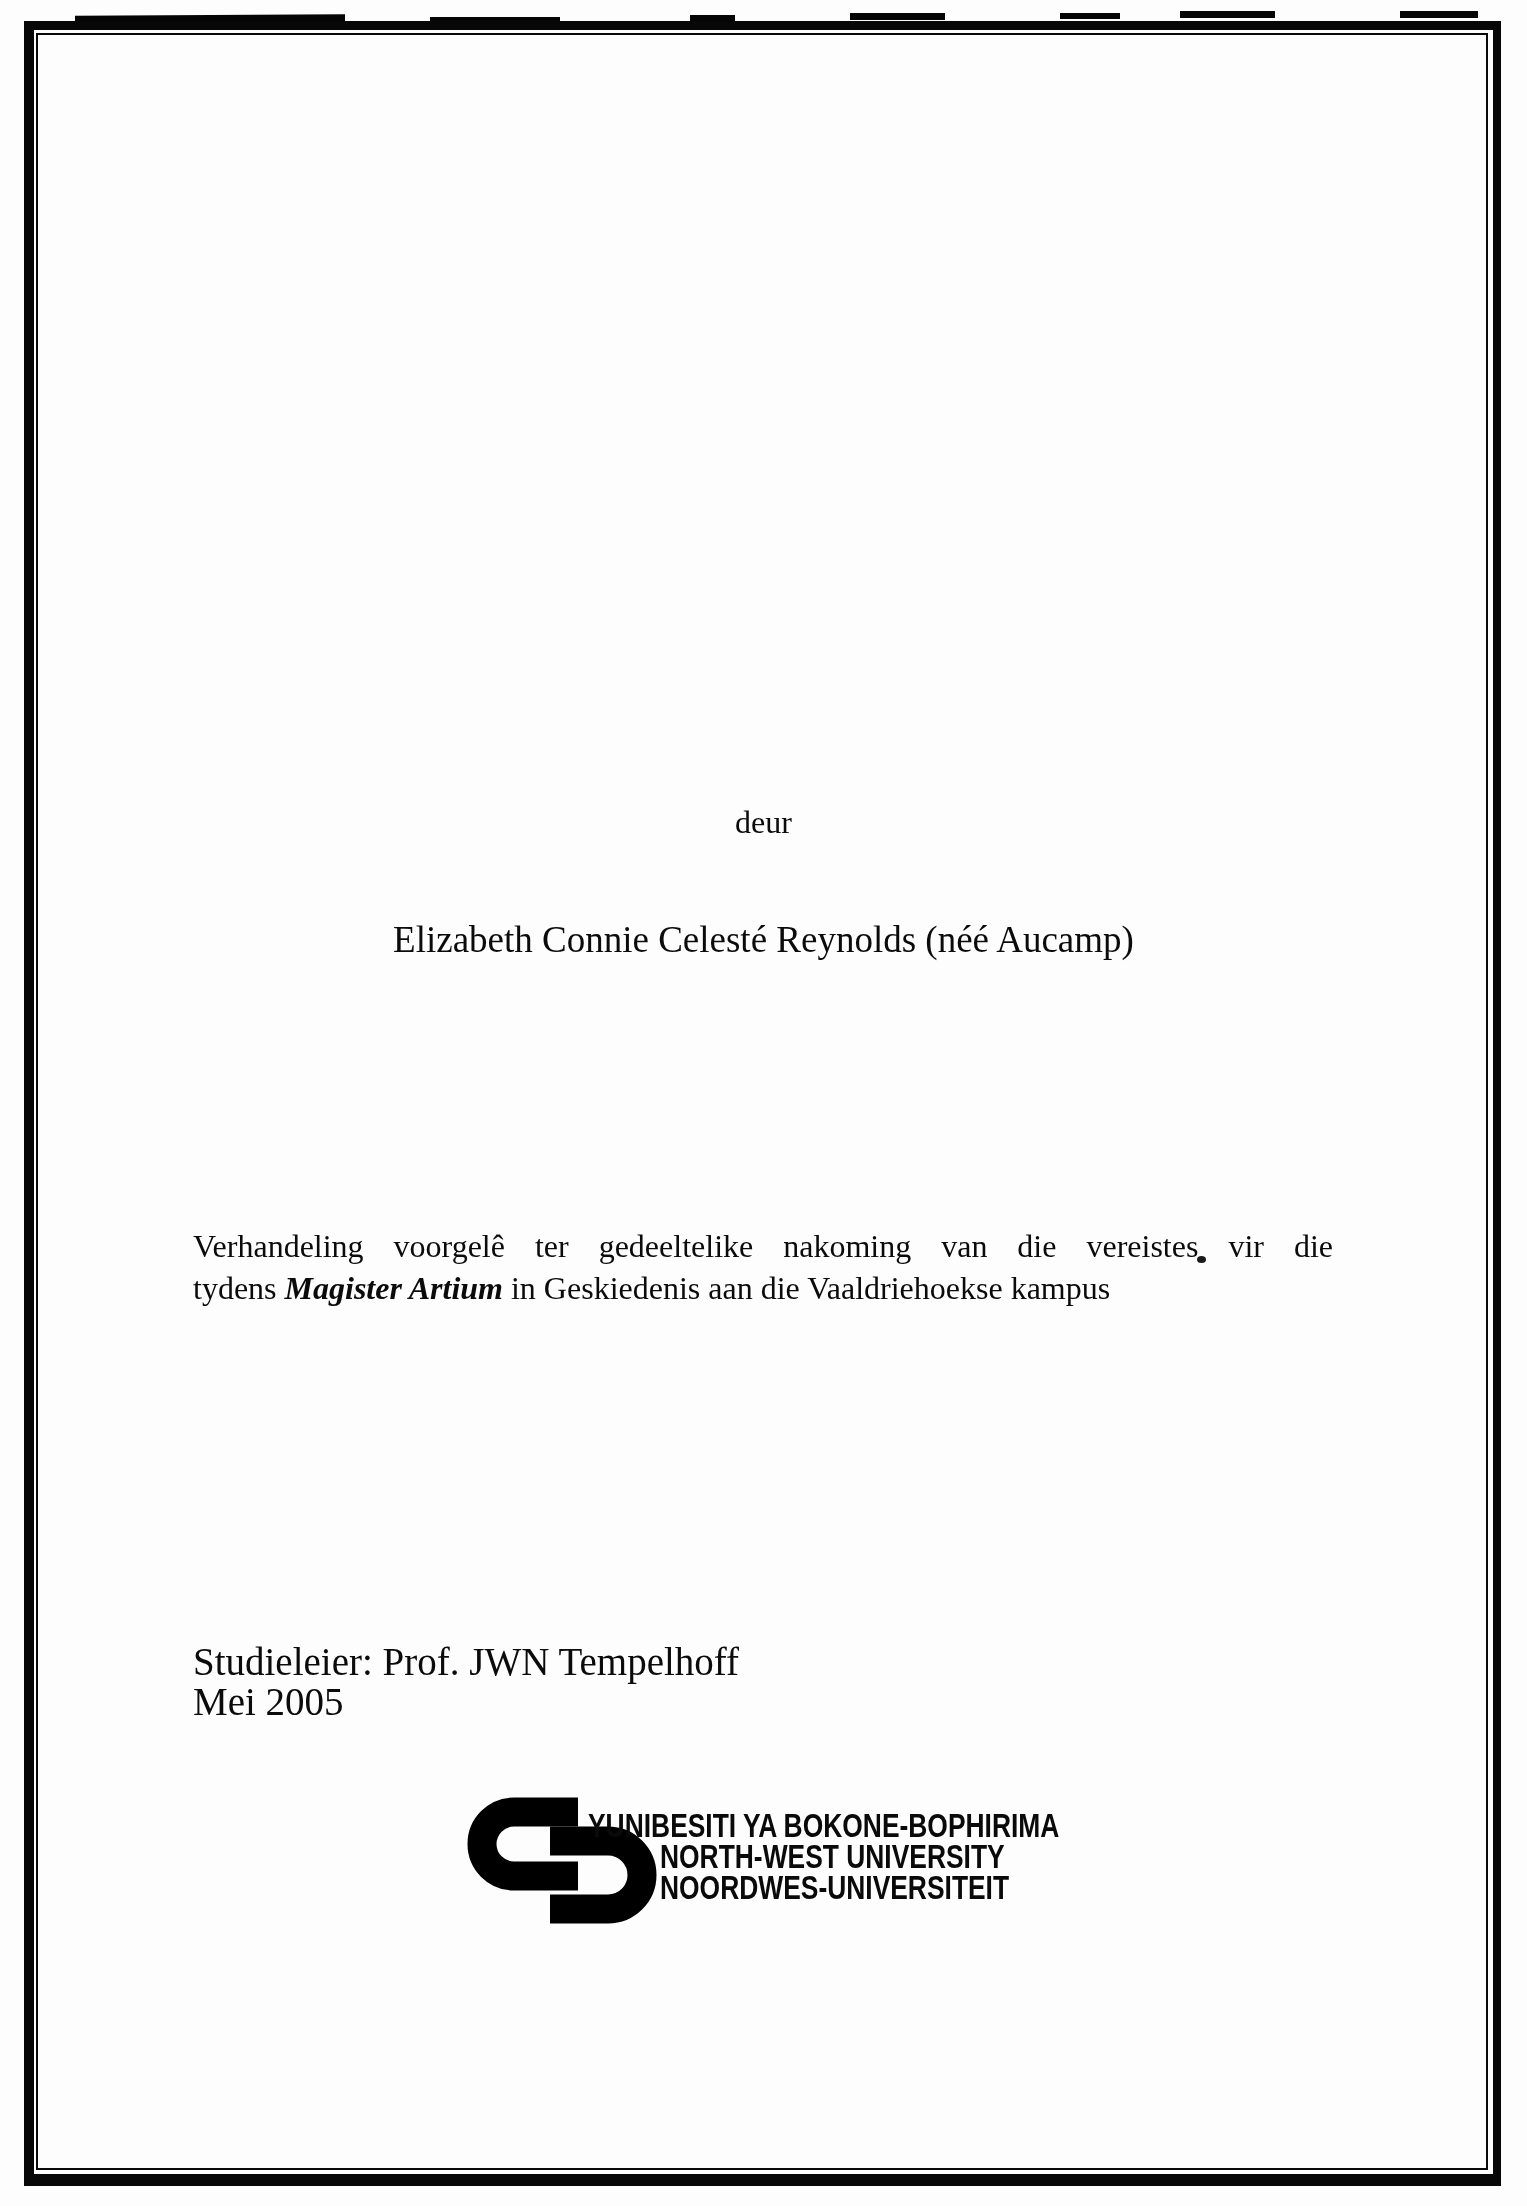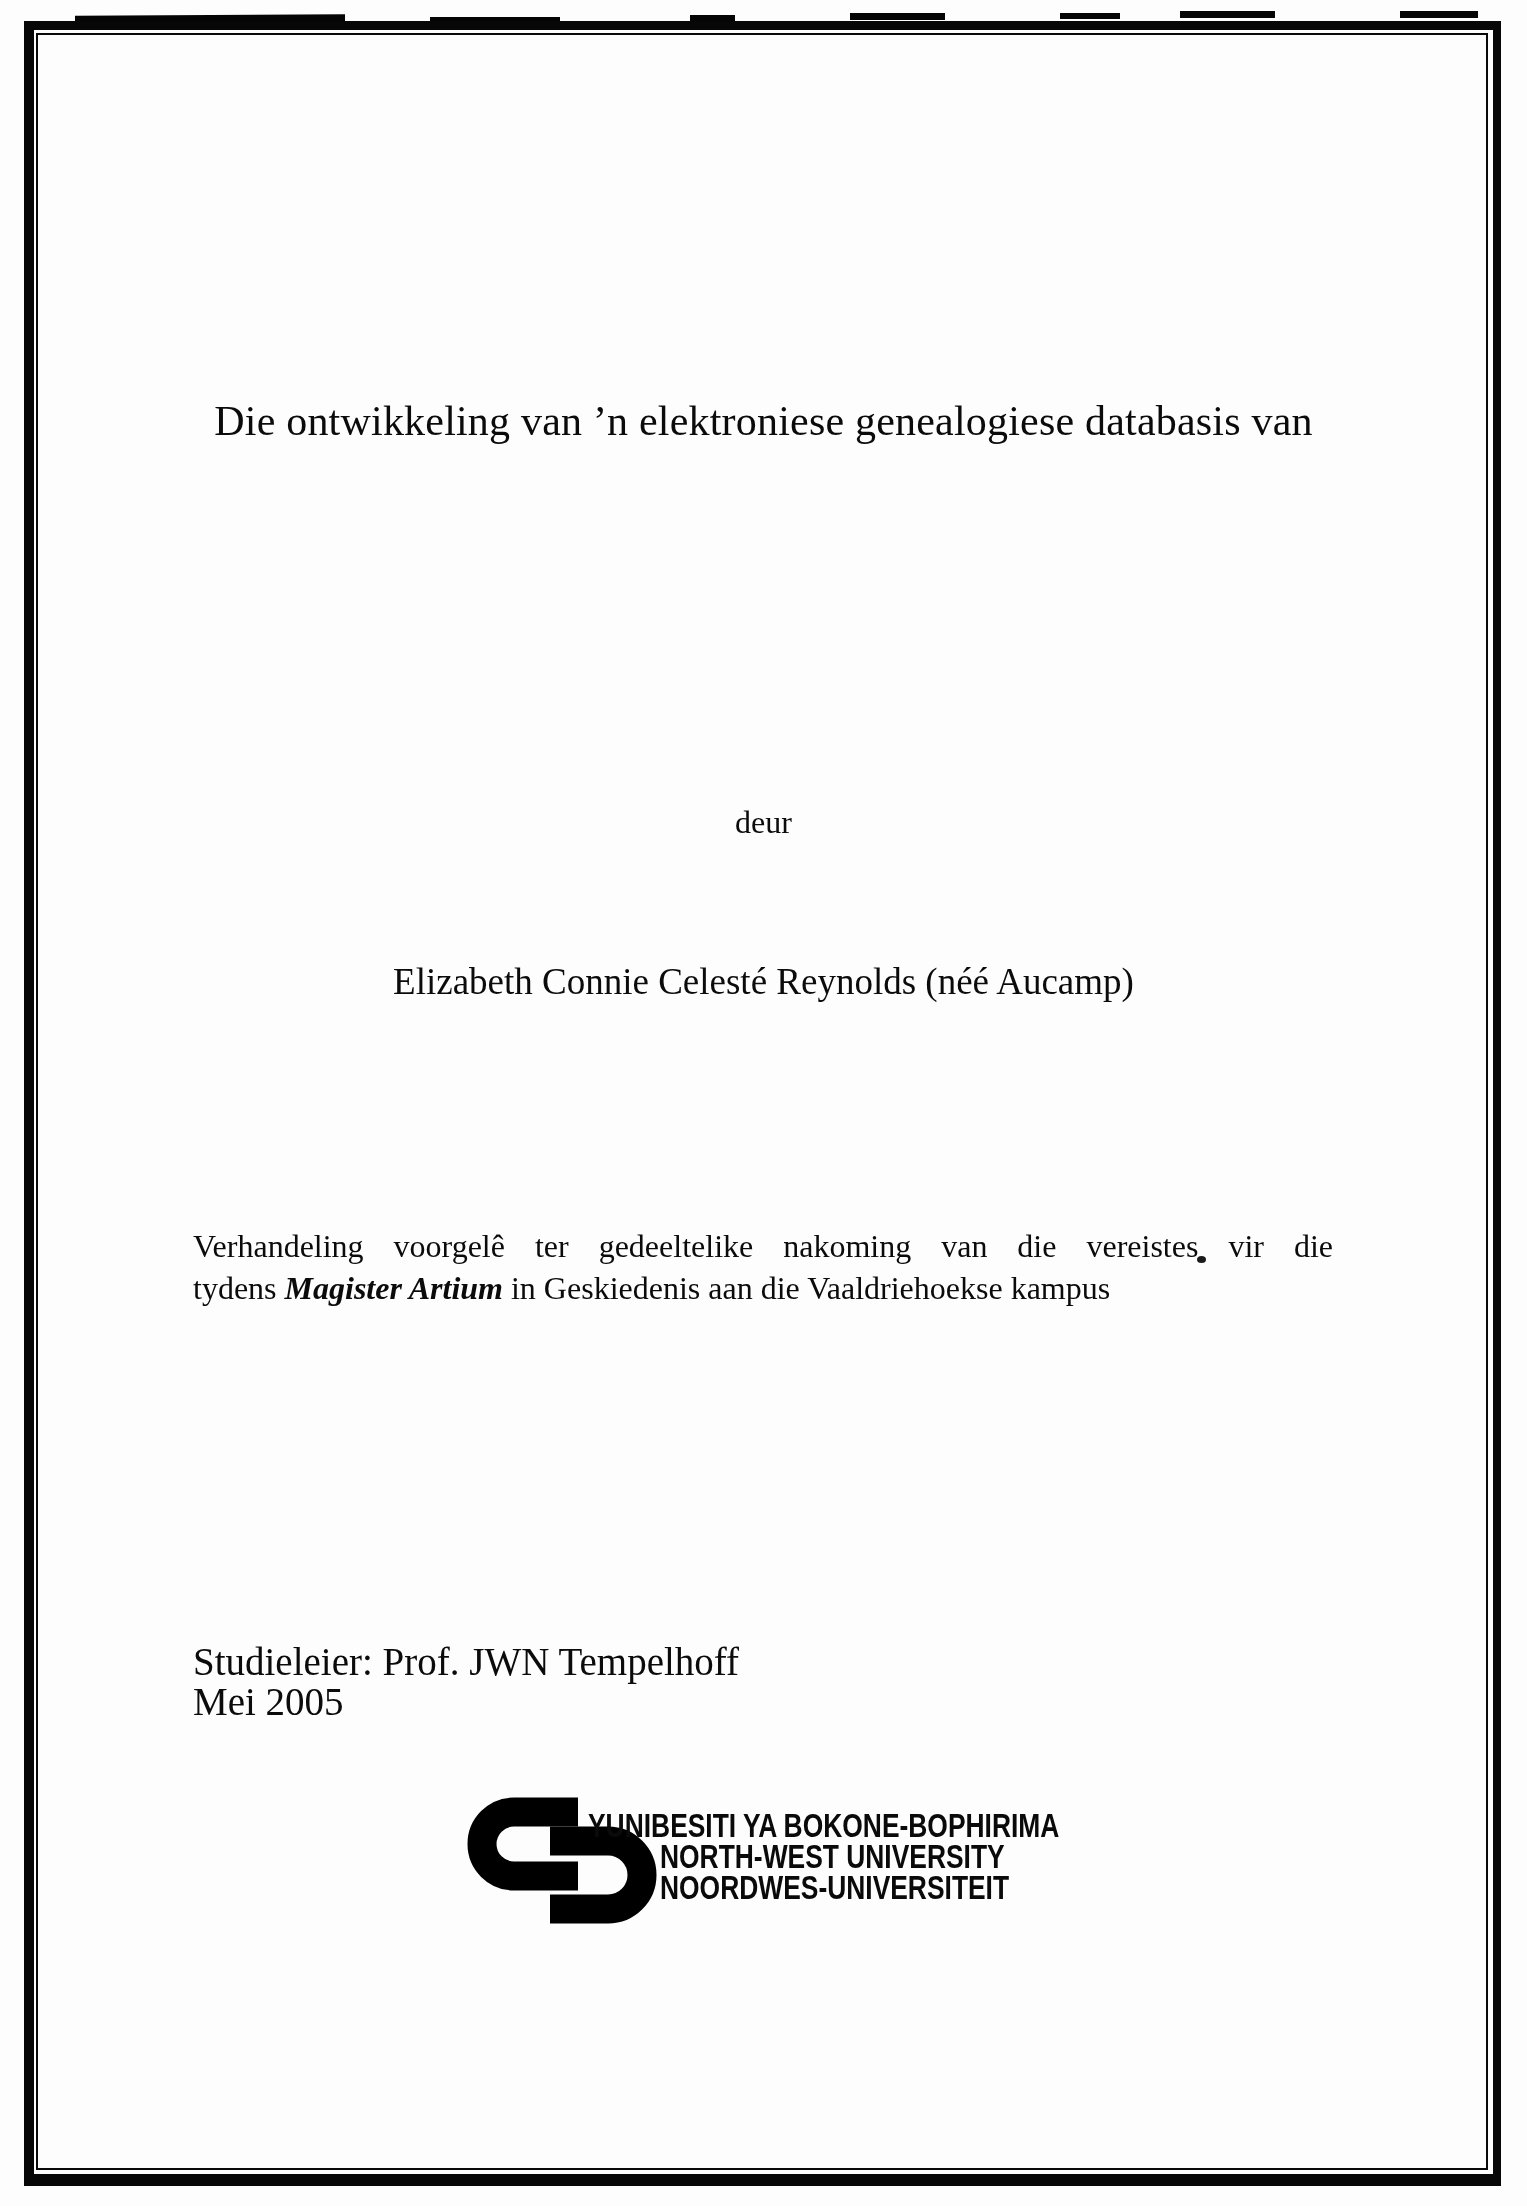--- a/index.html
+++ b/index.html
@@ -20,21 +20,21 @@
   .speck{position:absolute;background:#1a1a1a;border-radius:50%;}
   .title{
     position:absolute;left:0;top:384px;width:100%;text-align:center;
     font-size:42px;line-height:74px;white-space:nowrap;letter-spacing:.2px;
   }
   .byline{
     position:absolute;left:0;top:806px;width:100%;text-align:center;
     font-size:32px;line-height:32px;
   }
   .author{
-    position:absolute;left:0;top:963px;width:100%;text-align:center;
+    position:absolute;left:0;top:921px;width:100%;text-align:center;
     font-size:37px;line-height:37px;
   }
   .statement{
     position:absolute;left:193px;top:1219px;width:1140px;
     font-size:32px;line-height:42px;
   }
   .statement .justify{text-align:justify;text-align-last:justify;margin-top:6px;}
   .italic{font-style:italic;font-weight:bold;}
   .supervisor{
     position:absolute;left:193px;top:1642px;font-size:39px;line-height:40px;
@@ -59,21 +59,20 @@
   <div class="artifact" style="left:850px;top:13px;width:95px;height:7px;"></div>
   <div class="artifact" style="left:1060px;top:13px;width:60px;height:6px;"></div>
   <div class="artifact" style="left:1180px;top:11px;width:95px;height:7px;"></div>
   <div class="artifact" style="left:1400px;top:11px;width:78px;height:7px;"></div>
   <div class="speck" style="left:1197px;top:1256px;width:9px;height:7px;"></div>
 
   <div class="border-outer"></div>
   <div class="border-inner"></div>
 
   <div class="title">
-    <div>Die ontwikkeling van ’n elektroniese genealogiese databasis van</div>
   </div>
 
   <div class="byline">deur</div>
 
   <div class="author">Elizabeth Connie Celesté Reynolds (néé Aucamp)</div>
 
   <div class="statement">
     <div class="justify">Verhandeling voorgelê ter gedeeltelike nakoming van die vereistes vir die</div>
     <div><span>tydens </span><span class="italic">Magister Artium</span><span> in Geskiedenis aan die Vaaldriehoekse kampus</span></div>
   </div>

